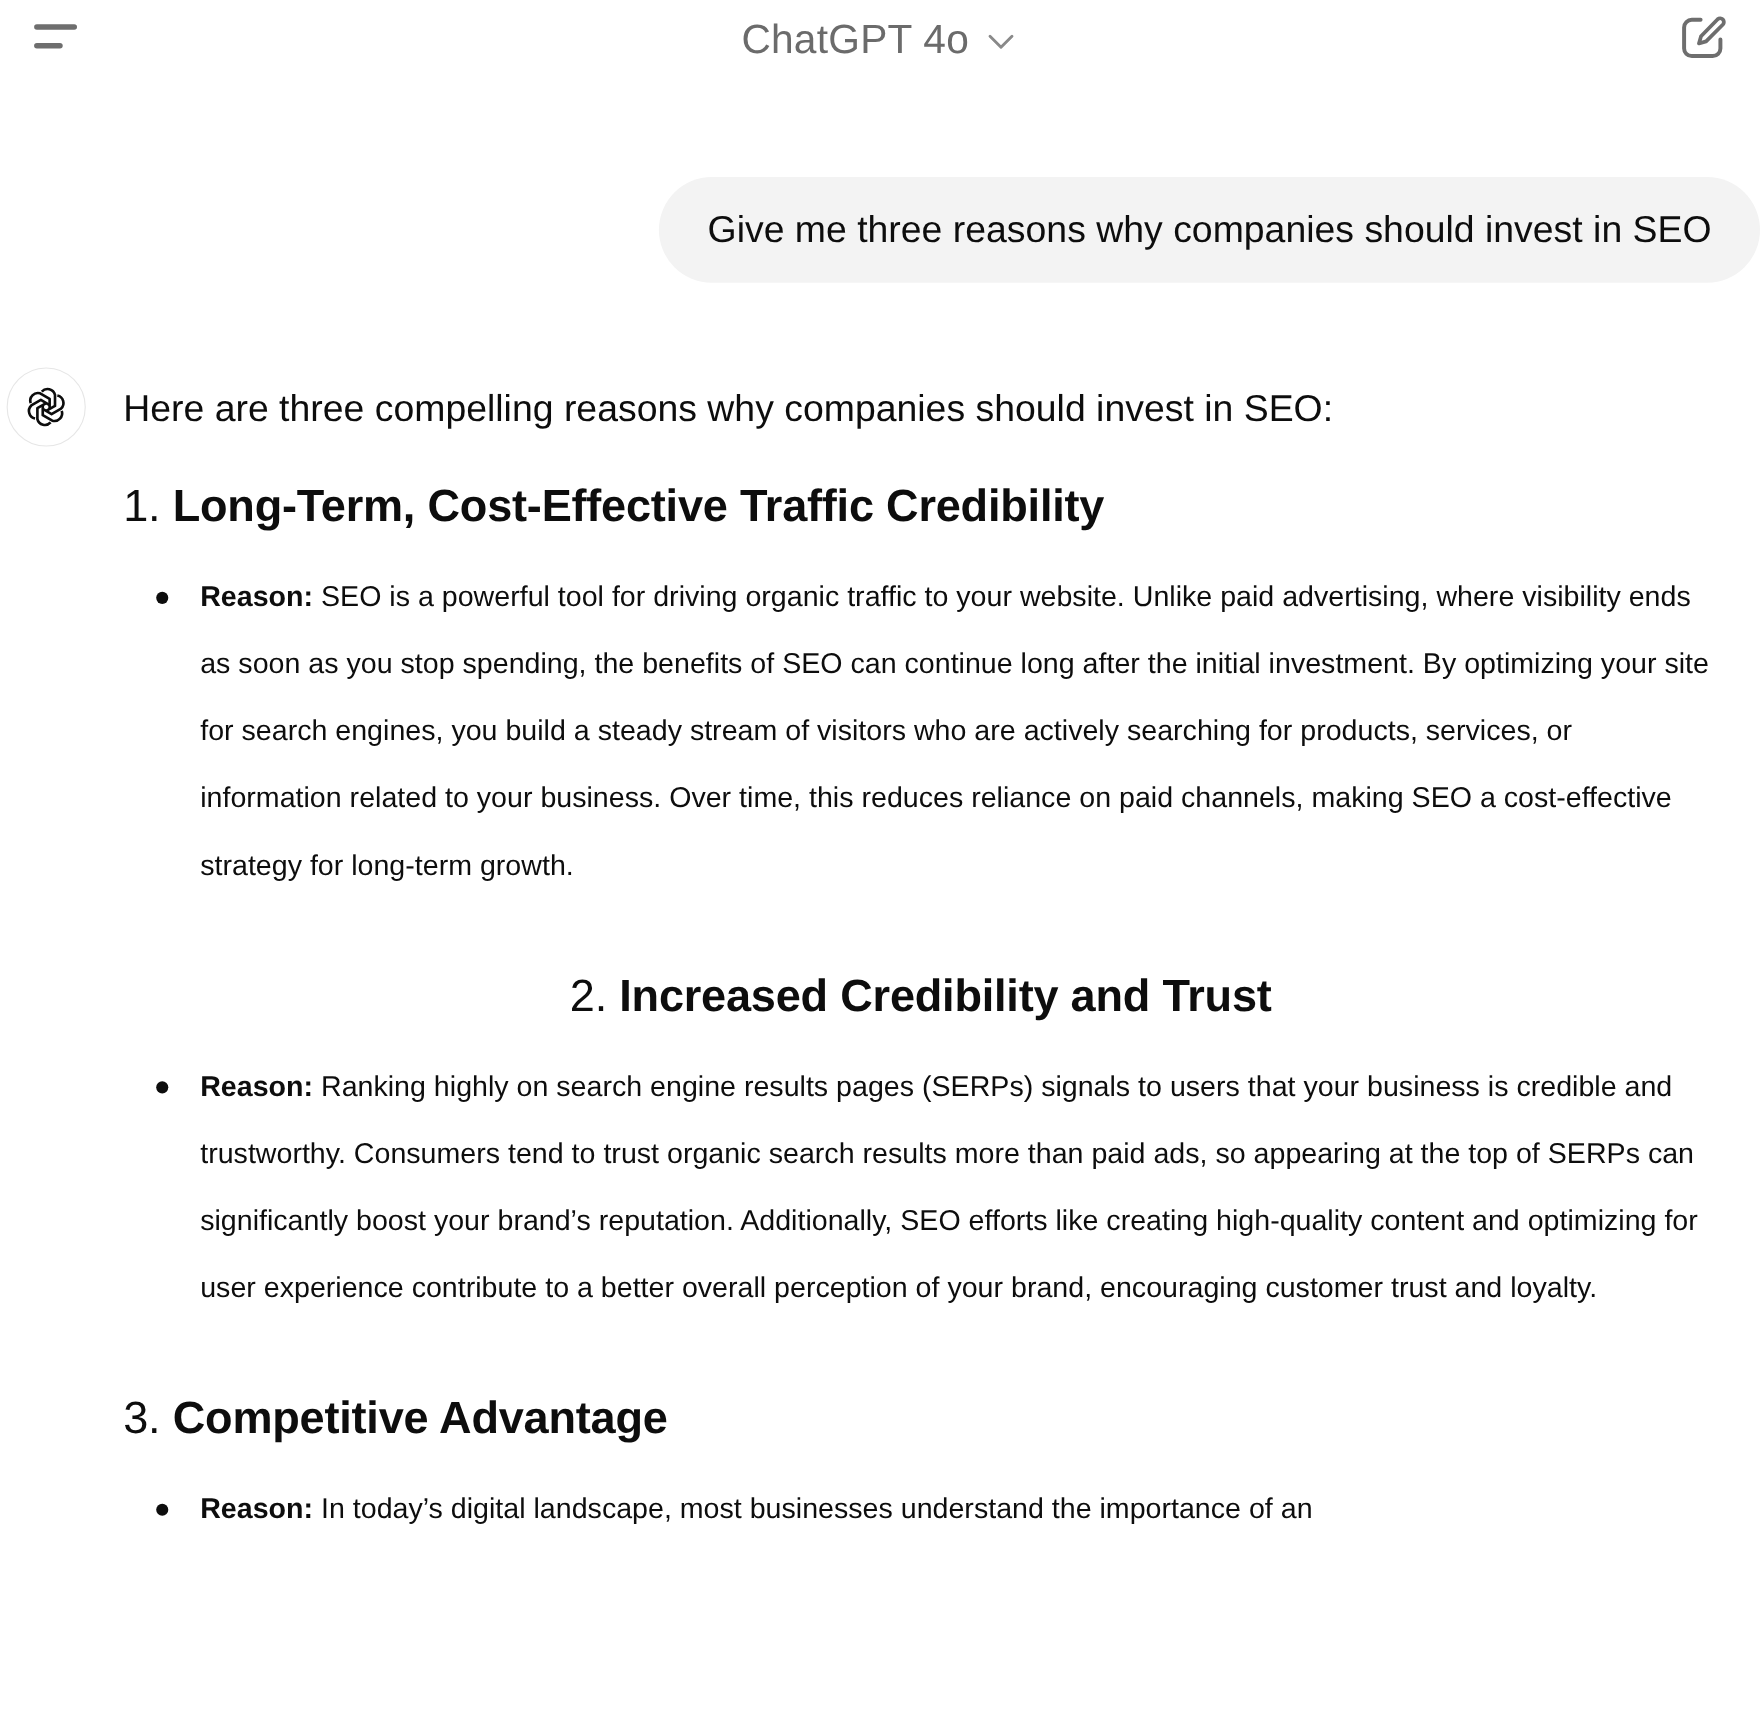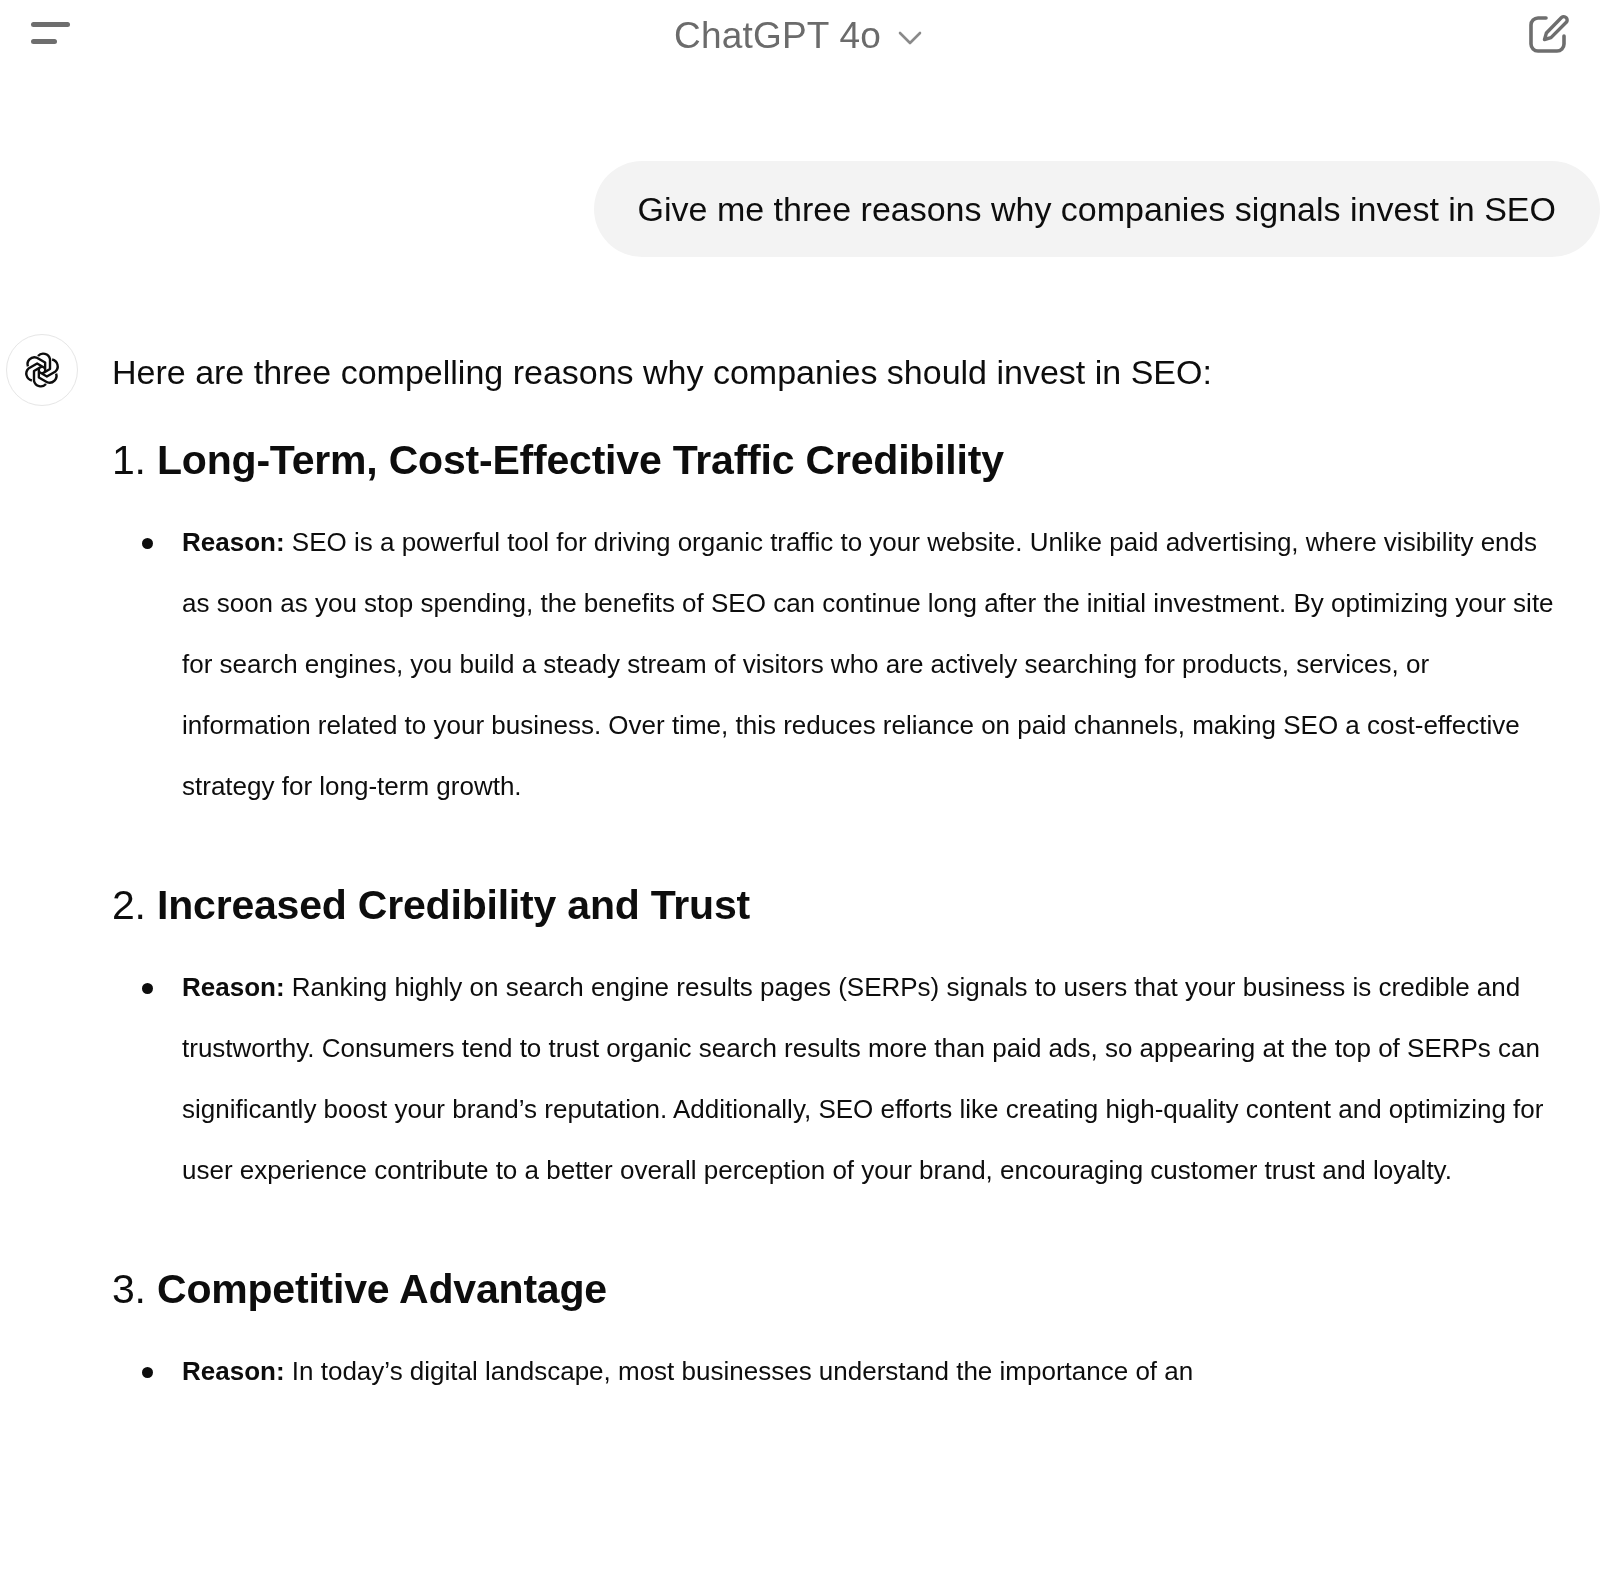--- a/index.html
+++ b/index.html
@@ -63,21 +63,21 @@
   }
   .intro {
     font-size: 34px; line-height: 60px; margin-top: -6px;
   }
   .section-heading {
     font-size: 41px; font-weight: bold; line-height: 60px;
     letter-spacing: -0.2px;
   }
   .section-heading .num { font-weight: normal; }
   .h1 { margin-top: 28px; }
-  .h2 { margin-top: 58px; }
+  .h2 { margin-top: 58px; text-align: center; }
   .h3 { margin-top: 58px; }
 
   .bullet-list { list-style: none; margin-top: 22px; padding-left: 70px; position: relative; }
   .bullet-item { position: relative; font-size: 26px; line-height: 61px; }
   .bullet-dot {
     position: absolute; left: -40px; top: 26px; width: 11px; height: 11px;
     border-radius: 50%; background: #0d0d0d;
   }
   .bullet-item .label { font-weight: bold; }
 
@@ -109,21 +109,21 @@
 
     <div class="new-chat-btn">
       <svg viewBox="0 0 44 44" width="44" height="44">
         <path d="M20 6 H12 a7 7 0 0 0 -7 7 V32 a7 7 0 0 0 7 7 H31 a7 7 0 0 0 7 -7 V24" fill="none" stroke="#6e6e6e" stroke-width="3.6" stroke-linecap="round"></path>
         <path d="M35.5 5.5 a3.4 3.4 0 0 1 4.8 4.8 L25 25.6 L18.5 27.5 L20.4 21 Z" fill="none" stroke="#6e6e6e" stroke-width="3.4" stroke-linejoin="round"></path>
       </svg>
     </div>
   </div>
 
   <div class="user-row">
-    <div class="user-bubble">Give me three reasons why companies signals invest in SEO</div>
+    <div class="user-bubble">Give me three reasons why companies should invest in SEO</div>
   </div>
 
   <div class="assistant-avatar">
     <svg viewBox="0 0 40 40">
       <g fill="none" stroke="#0d0d0d" stroke-width="2.4" stroke-linejoin="round">
         <g transform="translate(20 20)">
           <path d="M-4 -14 a7 7 0 0 1 12 3 v10 l-8 4.6" transform="rotate(0)"></path>
           <path d="M-4 -14 a7 7 0 0 1 12 3 v10 l-8 4.6" transform="rotate(60)"></path>
           <path d="M-4 -14 a7 7 0 0 1 12 3 v10 l-8 4.6" transform="rotate(120)"></path>
           <path d="M-4 -14 a7 7 0 0 1 12 3 v10 l-8 4.6" transform="rotate(180)"></path>

